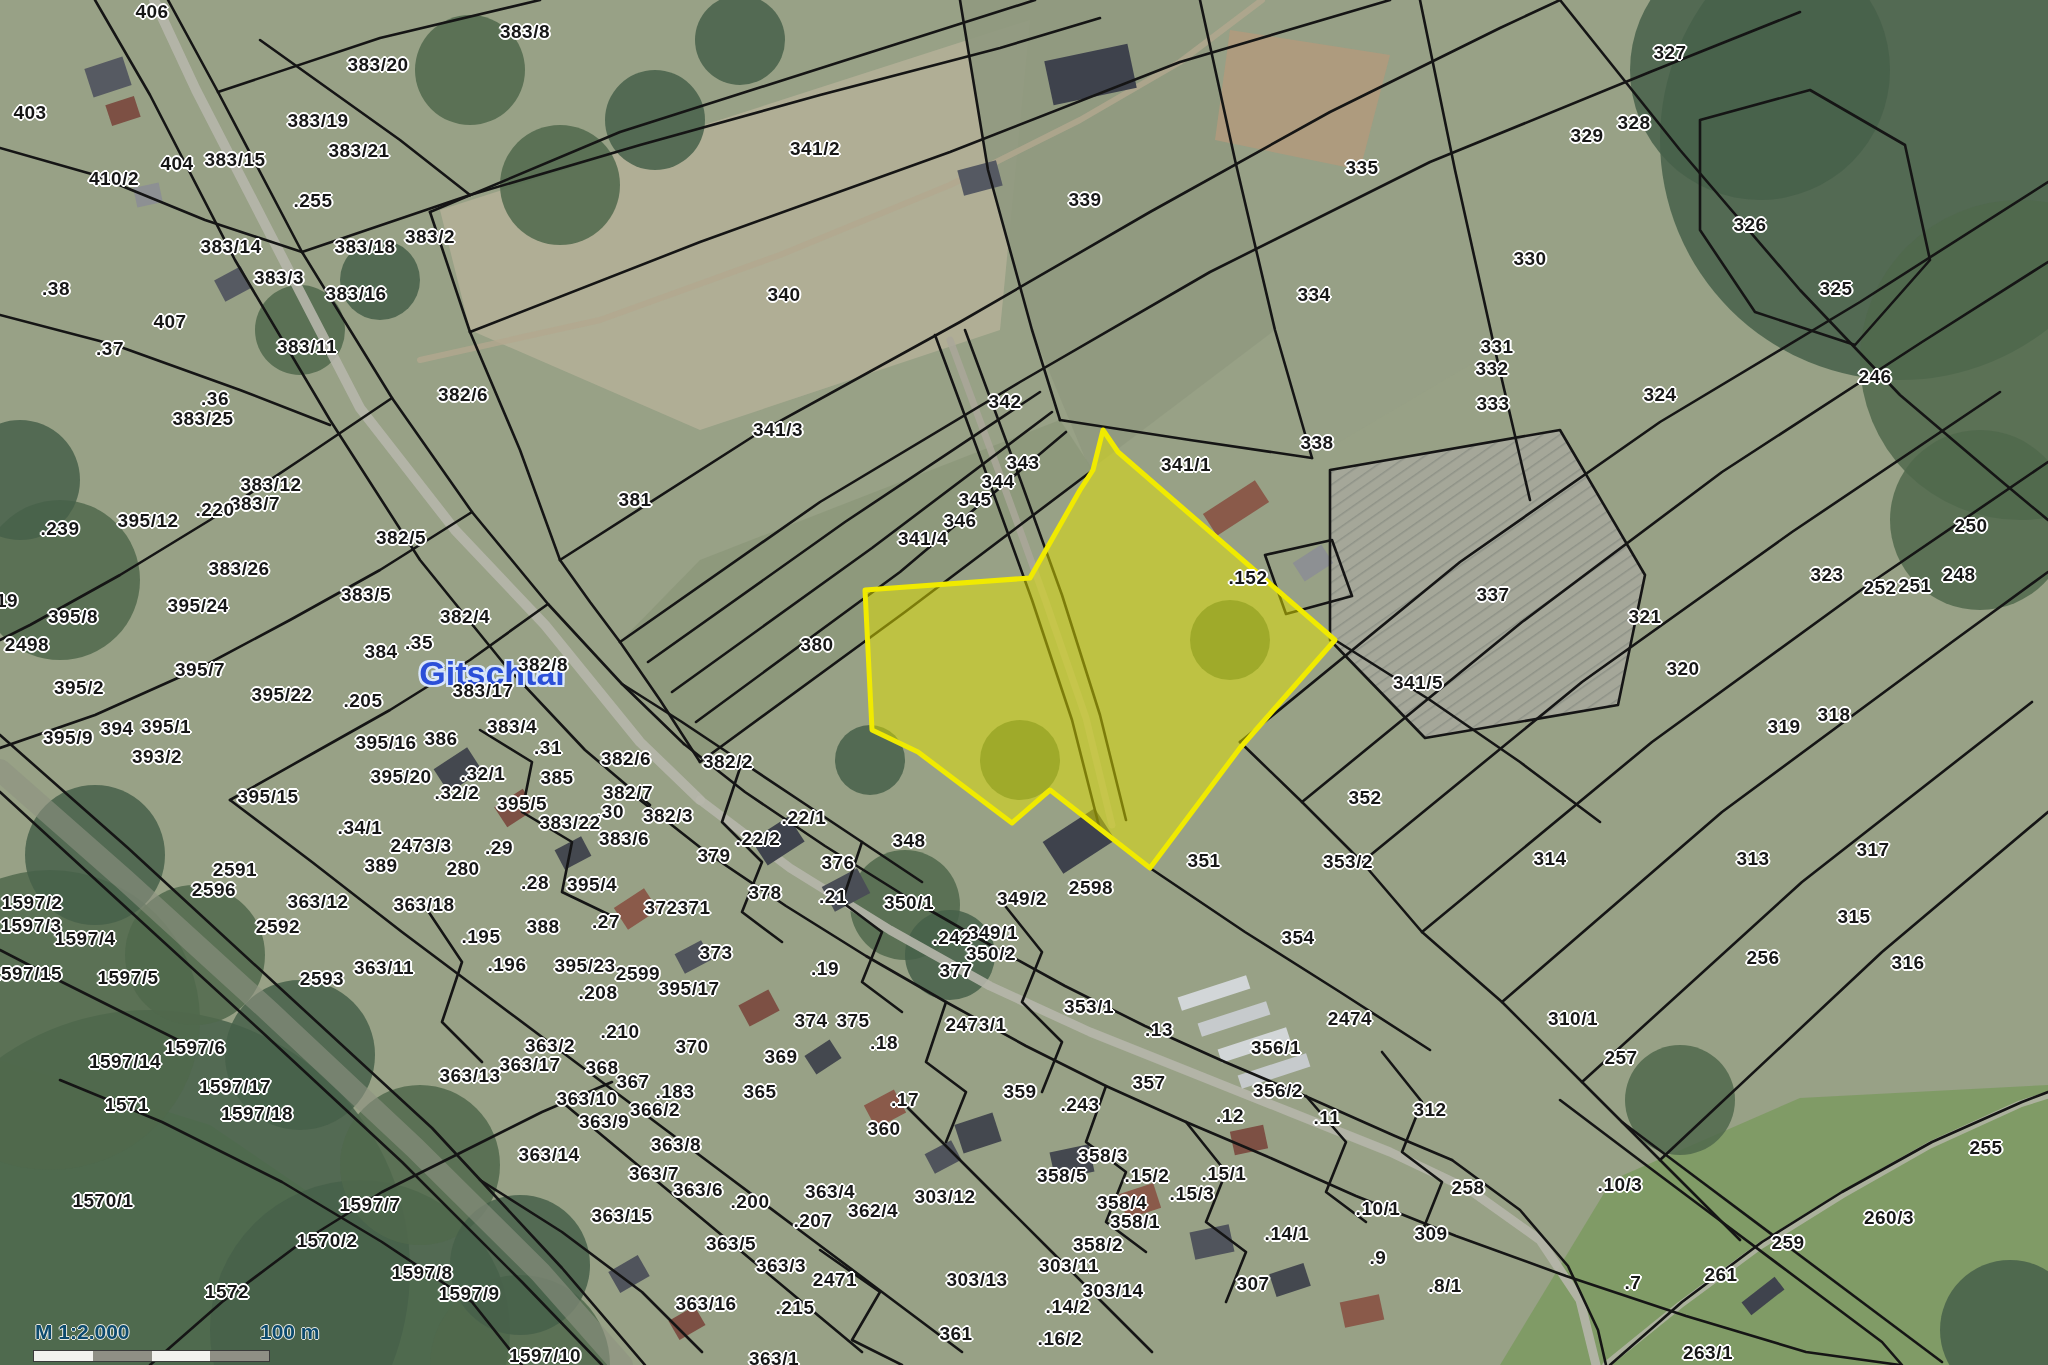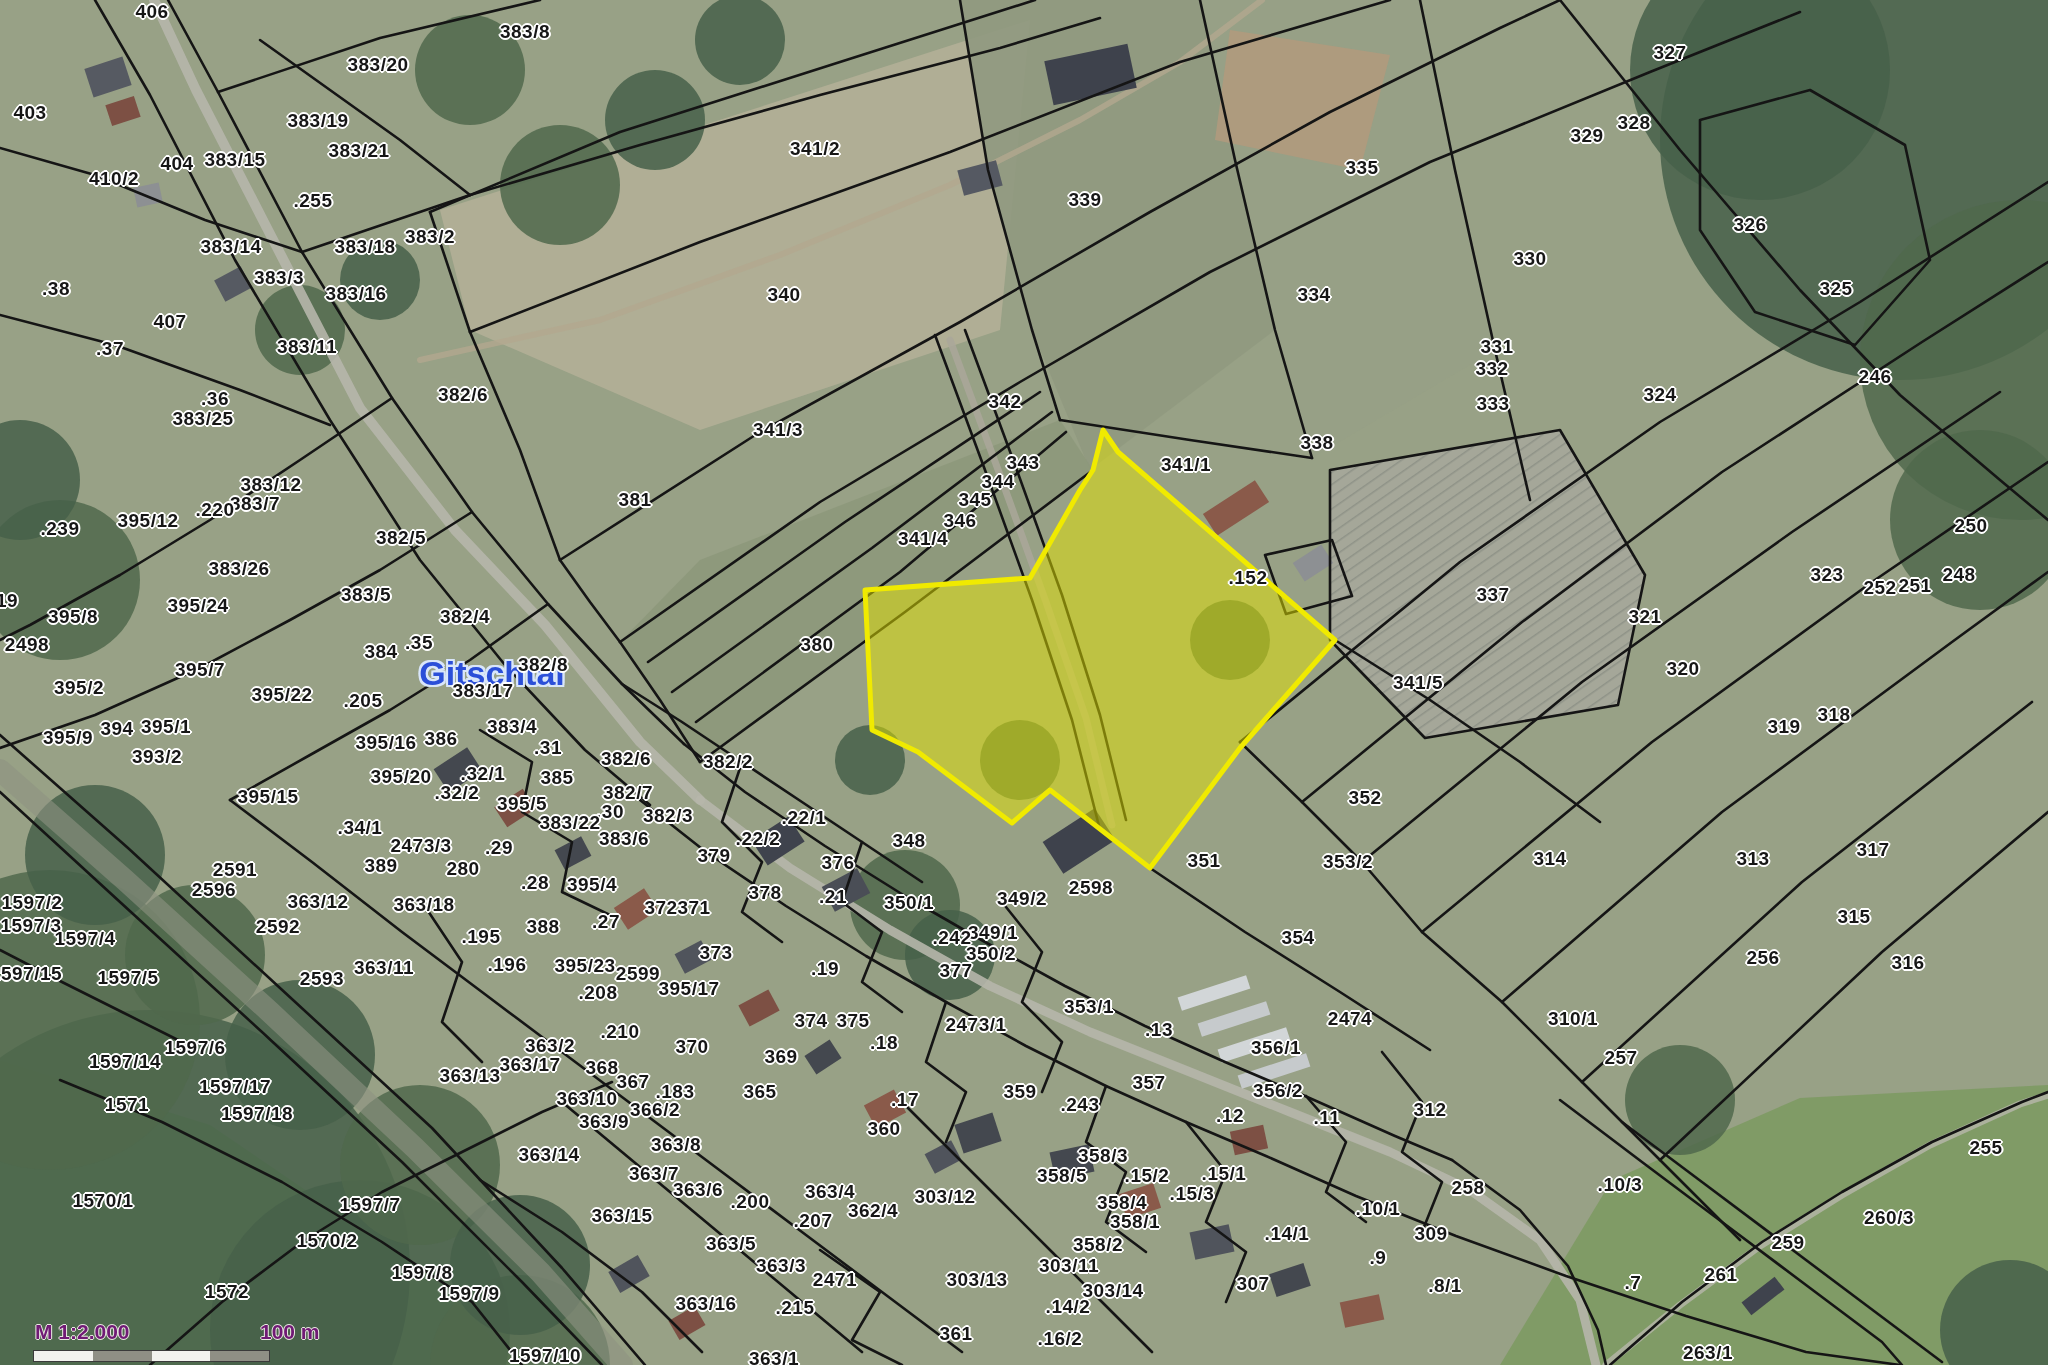--- a/index.html
+++ b/index.html
@@ -21,21 +21,21 @@
     text-shadow:-2px 0 0 #d9e6fa,2px 0 0 #d9e6fa,0 -2px 0 #d9e6fa,0 2px 0 #d9e6fa,
                 -2px -2px 0 #d9e6fa,2px 2px 0 #d9e6fa,-2px 2px 0 #d9e6fa,2px -2px 0 #d9e6fa;
   }
   .hl-label{
     position:absolute;transform:translate(-50%,-50%);text-align:center;
     font-size:23px;font-weight:700;color:#f05fae;white-space:nowrap;line-height:26px;
     text-shadow:-2px 0 0 #f3ecb4,2px 0 0 #f3ecb4,0 -2px 0 #f3ecb4,0 2px 0 #f3ecb4,
                 -1px -1px 0 #f3ecb4,1px 1px 0 #f3ecb4,-1px 1px 0 #f3ecb4,1px -1px 0 #f3ecb4;
   }
   #scalebar{position:absolute;left:30px;top:1320px;width:300px;}
-  #scalebar .texts{position:relative;height:26px;font-size:21px;font-weight:700;color:#701a75;
+  #scalebar .texts{position:relative;height:26px;font-size:21px;font-weight:700;color:#0c4a6e;
     text-shadow:-1px 0 0 #e8e8e0,1px 0 0 #e8e8e0,0 -1px 0 #e8e8e0,0 1px 0 #e8e8e0;}
   #scale-text{position:absolute;left:5px;top:0;}
   #dist-text{position:absolute;left:230px;top:0;}
   #bar{position:relative;margin-top:4px;margin-left:3px;width:235px;height:10px;border:1px solid #3a3a3a;display:flex;}
   #bar .seg{flex:1;height:100%;}
   .seg.w{background:#f2f2ee;}
   .seg.g{background:#8f8f85;}
 </style>
 </head>
 <body>

